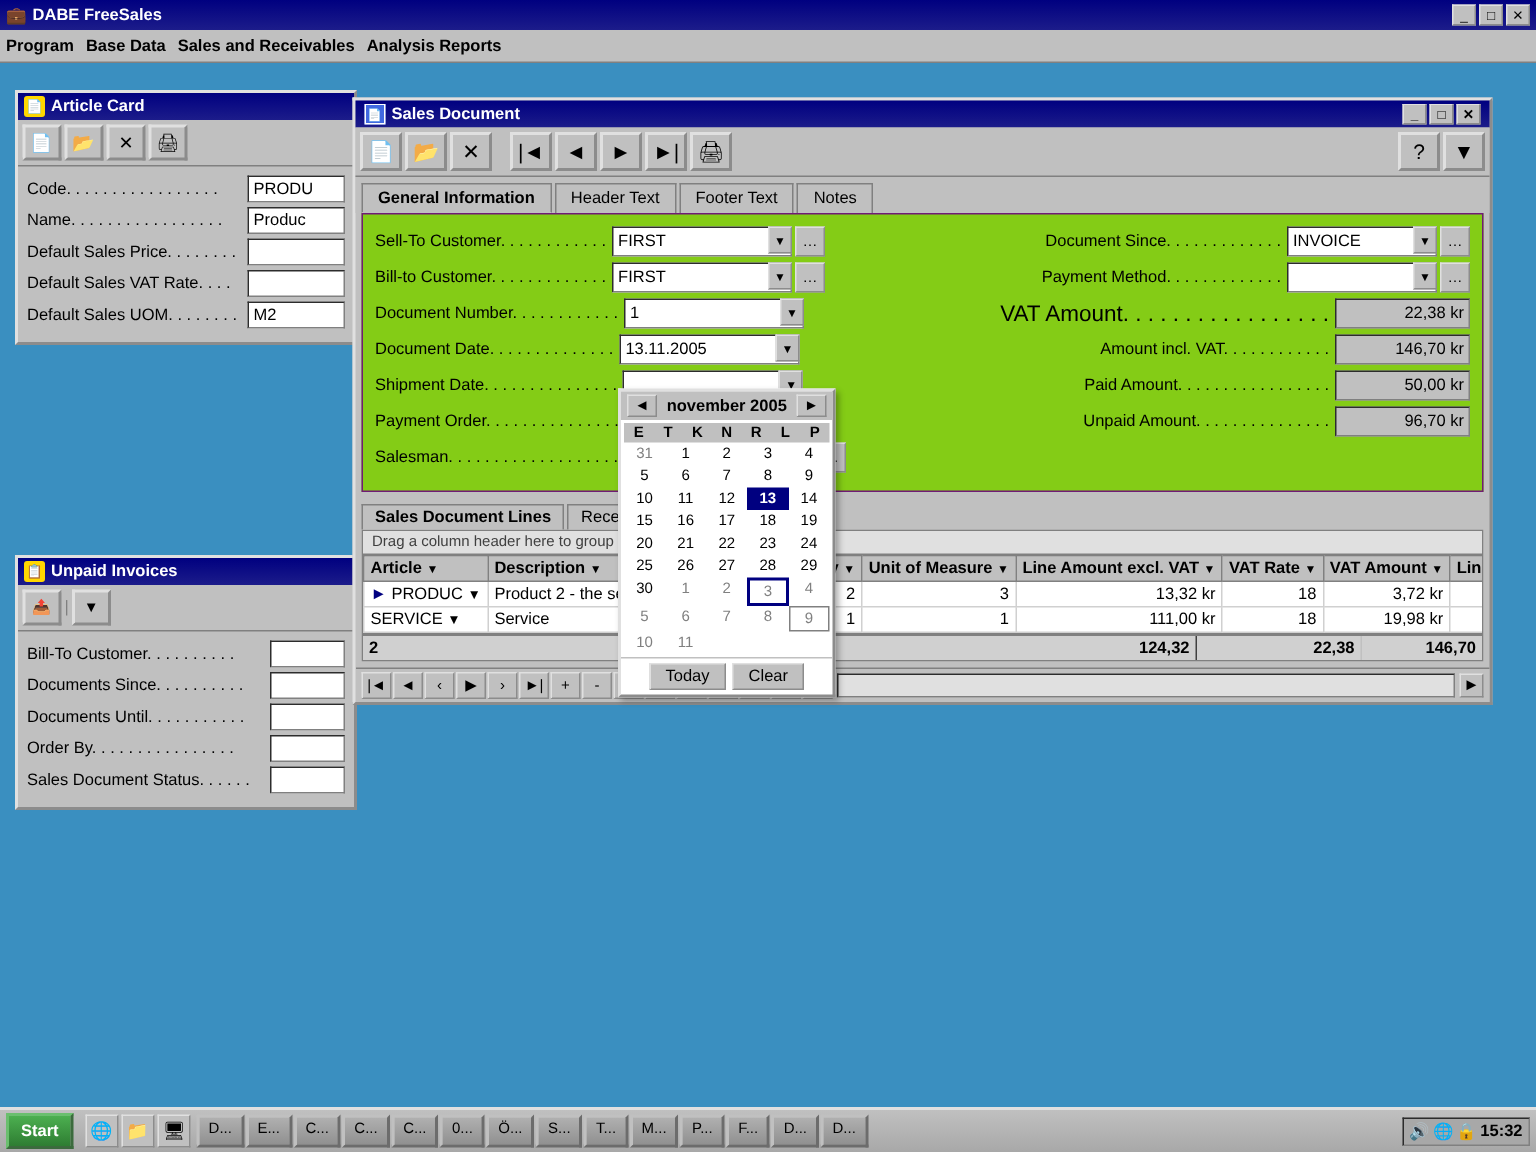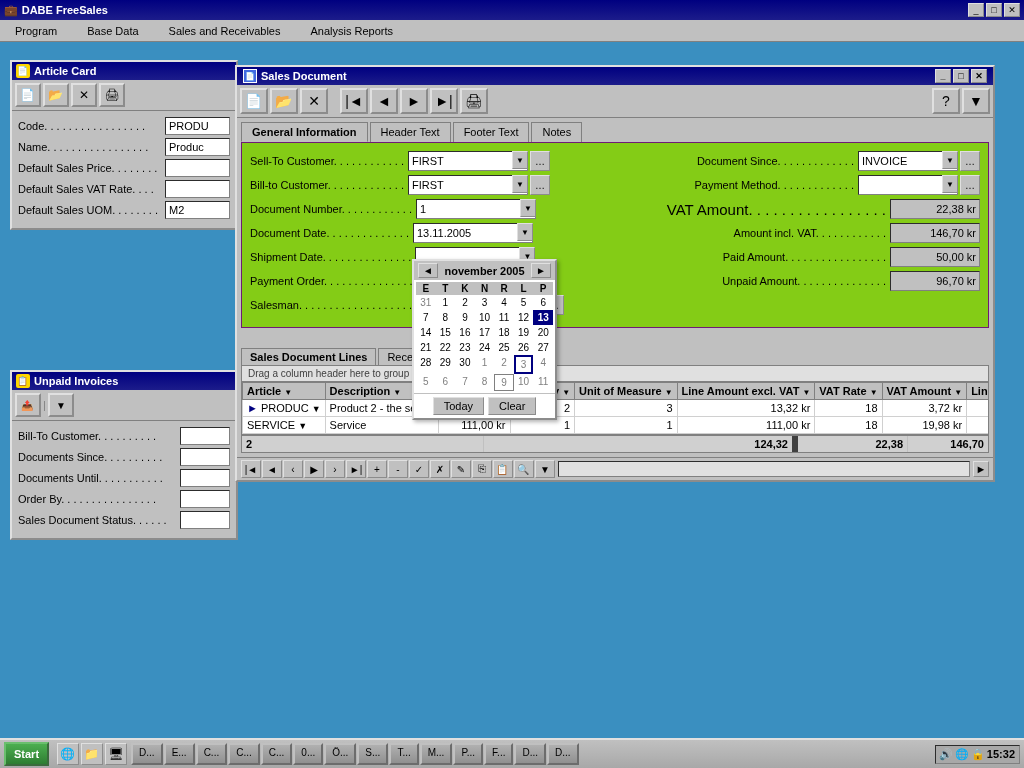--- a/index.html
+++ b/index.html
@@ -16,21 +16,21 @@
     .tray-time { font-weight: bold; font-size: 11px; }
 
     
     .main-titlebar { position: absolute; top: 0; left: 0; width: 1024px; height: 20px; background: linear-gradient(to bottom, #000080, #1c1c8a); display: flex; align-items: center; color: white; padding: 0 4px; z-index: 900; }
     .main-title { flex: 1; font-weight: bold; font-size: 11px; display: flex; align-items: center; gap: 4px; }
     .title-controls { display: flex; gap: 2px; }
     .title-btn { width: 16px; height: 14px; background: #c0c0c0; border: 1px outset #e0e0e0; display: flex; align-items: center; justify-content: center; font-size: 9px; cursor: pointer; color: black; }
 
     
     .menubar { position: absolute; top: 20px; left: 0; width: 1024px; height: 22px; background: #c0c0c0; display: flex; align-items: center; border-bottom: 1px solid #808080; z-index: 800; }
-    .menu-item { padding: 2px 15px; cursor: pointer; height: 100%; display: flex; align-items: center; }
+    .menu-item { padding: 2px 4px; cursor: pointer; height: 100%; display: flex; align-items: center; font-weight: bold; }
 
     
     .article-card { position: absolute; top: 60px; left: 10px; width: 228px; background: #c0c0c0; border: 2px outset #e0e0e0; z-index: 100; }
     .panel-titlebar { background: linear-gradient(to bottom, #000080, #1c1c8a); color: white; padding: 2px 4px; display: flex; align-items: center; gap: 4px; font-weight: bold; }
     .panel-icon { width: 14px; height: 14px; background: #ffd700; border-radius: 2px; font-size: 9px; display: flex; align-items: center; justify-content: center; }
     .panel-toolbar { background: #c0c0c0; padding: 3px; display: flex; gap: 2px; border-bottom: 1px solid #808080; }
     .panel-btn { width: 26px; height: 24px; background: #c0c0c0; border: 2px outset #e0e0e0; display: flex; align-items: center; justify-content: center; cursor: pointer; font-size: 12px; }
     .panel-content { padding: 6px; }
     .field-row { display: flex; align-items: center; margin-bottom: 3px; }
     .field-value { width: 70px; height: 18px; background: white; border: 1px inset #808080; padding: 1px 3px; font-size: 11px; }
@@ -59,30 +59,30 @@
     .form-btn-dots { width: 20px; height: 20px; background: #c0c0c0; border: 1px outset #e0e0e0; display: flex; align-items: center; justify-content: center; cursor: pointer; font-size: 10px; }
 
     
     .calendar-popup { position: absolute; top: 192px; left: 175px; background: white; border: 2px outset #e0e0e0; z-index: 500; width: 145px; box-shadow: 2px 2px 4px rgba(0,0,0,0.3); }
     .cal-nav { background: #c0c0c0; display: flex; align-items: center; justify-content: space-between; padding: 2px 4px; }
     .cal-nav-btn { background: #c0c0c0; border: 1px outset #e0e0e0; cursor: pointer; padding: 1px 4px; font-size: 10px; }
     .cal-month { font-weight: bold; font-size: 11px; }
     .cal-grid { padding: 2px; }
     .cal-header { display: grid; grid-template-columns: repeat(7, 1fr); text-align: center; background: #c0c0c0; }
     .cal-day-header { font-weight: bold; font-size: 10px; padding: 1px; }
-    .cal-days { display: grid; grid-template-columns: repeat(7, 1fr); text-align: center; }
+    .cal-days { display: grid; grid-template-columns: repeat(5, 1fr); text-align: center; }
     .cal-day { padding: 2px 1px; font-size: 10px; cursor: pointer; min-width: 18px; }
     .cal-day.today { background: #000080; color: white; font-weight: bold; }
     .cal-day.other-month { color: #808080; }
     .cal-day.selected { border: 1px solid #000080; }
     .cal-buttons { display: flex; gap: 4px; padding: 3px; border-top: 1px solid #c0c0c0; justify-content: center; }
     .cal-btn { background: #c0c0c0; border: 1px outset #e0e0e0; padding: 2px 10px; cursor: pointer; font-size: 11px; }
 
     
-    .lines-area { margin: 16px 4px 4px; }
+    .lines-area { margin: 4px 4px 4px; }
     .lines-tabs { display: flex; gap: 2px; padding: 4px 0 0; }
     .lines-tab { padding: 2px 8px; background: #c0c0c0; border: 1px solid #808080; border-bottom: none; cursor: pointer; }
     .lines-tab.active { background: #c0c0c0; font-weight: bold; }
     .lines-content { border: 1px solid #808080; background: white; }
     .drag-hint { background: #e0e0e0; padding: 2px 6px; font-size: 10px; color: #404040; border-bottom: 1px solid #808080; }
     
     
     .data-table { width: 100%; border-collapse: collapse; font-size: 10px; }
     .data-table th { background: #c0c0c0; border: 1px solid #808080; padding: 2px 4px; text-align: left; font-weight: bold; cursor: pointer; white-space: nowrap; }
     .data-table th .sort-arrow { font-size: 8px; }
@@ -458,21 +458,21 @@
               <td class="td-right">19,98 kr</td>
               <td class="td-right">130,98 kr</td>
             </tr>
           </tbody>
         </table>
       </div>
 
       <div style="display:flex; background:#d0d0d0; border-top:2px solid #808080; font-size:10px; font-weight:bold;">
         <div style="padding:2px 4px; border-right:1px solid #c0c0c0; width:242px;">2</div>
         <div style="flex:1;"></div>
-        <div style="padding:2px 4px; border-right:6px solid #404040; width:80px; text-align:right;">124,32</div>
+        <div style="padding:2px 4px; border-right:1px solid #404040; width:80px; text-align:right;">124,32</div>
         <div style="padding:2px 4px; border-right:1px solid #c0c0c0; width:110px; text-align:right;">22,38</div>
         <div style="padding:2px 4px; width:80px; text-align:right;">146,70</div>
       </div>
     </div>
   </div>
 
   <div class="bottom-toolbar">
     <div class="bottom-btn">|◄</div>
     <div class="bottom-btn">◄</div>
     <div class="bottom-btn">‹</div>

